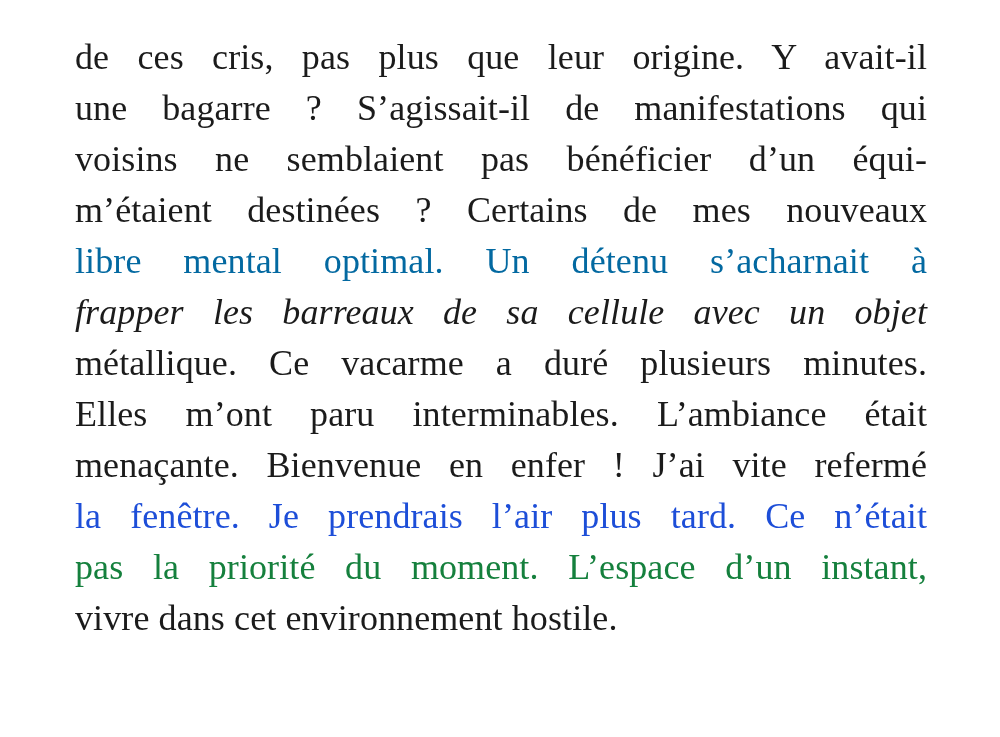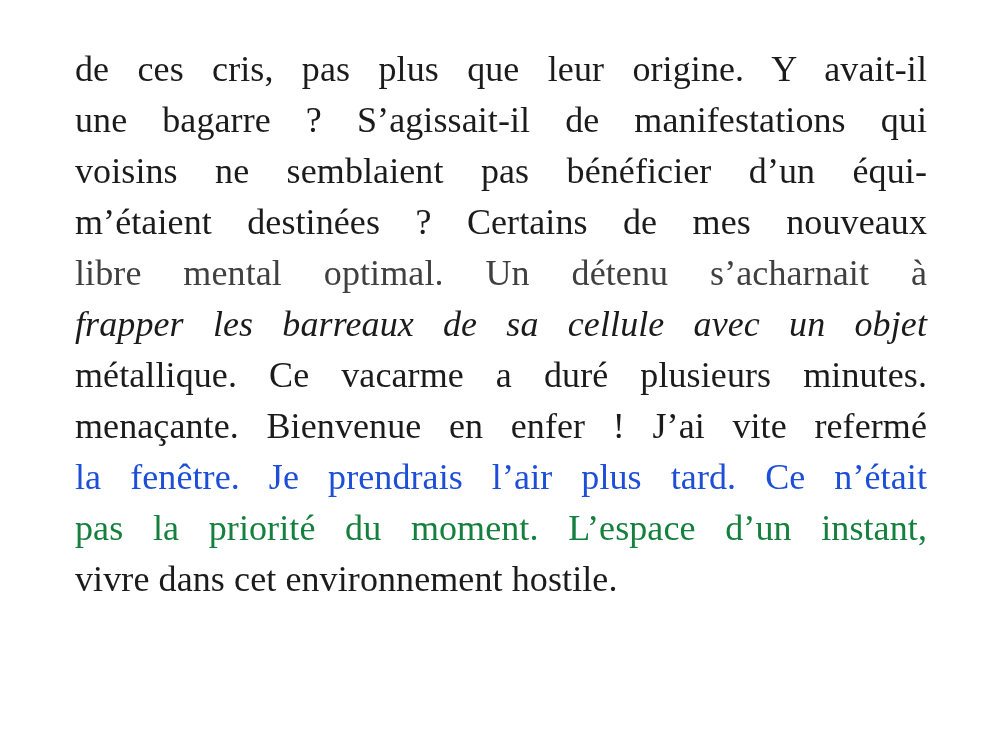--- a/index.html
+++ b/index.html
@@ -8,21 +8,21 @@
   }
   body {
     width: 1000px;
     height: 737px;
     overflow: hidden;
     position: relative;
   }
   .book-page {
     position: absolute;
     left: 75px;
-    top: 44px;
+    top: 32px;
     width: 852px;
   }
   .text-line {
     font-family: "Liberation Serif", "DejaVu Serif", serif;
     font-size: 36px;
     line-height: 51px;
     letter-spacing: 0.1px;
     text-align: justify;
     text-align-last: justify;
     -moz-text-align-last: justify;
@@ -33,20 +33,21 @@
   }
 </style>
 </head>
 <body style="background: rgb(255, 255, 255);">
 
 <div class="book-page">
   <div class="text-line" style="color: rgb(27, 27, 27);">de ces cris, pas plus que leur origine. Y avait-il</div>
   <div class="text-line" style="color: rgb(27, 27, 27);">une bagarre ? S’agissait-il de manifestations qui</div>
   <div class="text-line" style="color: rgb(27, 27, 27);">voisins ne semblaient pas bénéficier d’un équi-</div>
   <div class="text-line" style="color: rgb(27, 27, 27);">m’étaient destinées ? Certains de mes nouveaux</div>
-  <div class="text-line" style="color: #404040;">libre mental optimal. Un détenu s’acharnait à</div>
+  <div class="text-line" style="color: #0369a1;">libre mental optimal. Un détenu s’acharnait à</div>
   <div class="text-line" style="color: rgb(27, 27, 27); font-style: italic;">frapper les barreaux de sa cellule avec un objet</div>
   <div class="text-line" style="color: rgb(27, 27, 27);">métallique. Ce vacarme a duré plusieurs minutes.</div>
+  <div class="text-line" style="color: rgb(27, 27, 27);">Elles m’ont paru interminables. L’ambiance était</div>
   <div class="text-line" style="color: rgb(27, 27, 27);">menaçante. Bienvenue en enfer ! J’ai vite refermé</div>
   <div class="text-line" style="color: #1d4ed8;">la fenêtre. Je prendrais l’air plus tard. Ce n’était</div>
   <div class="text-line" style="color: #15803d;">pas la priorité du moment. L’espace d’un instant,</div>
   <div class="text-line last-line" style="color: rgb(27, 27, 27);">vivre dans cet environnement hostile.</div>
 </div>
 
 </body></html>

